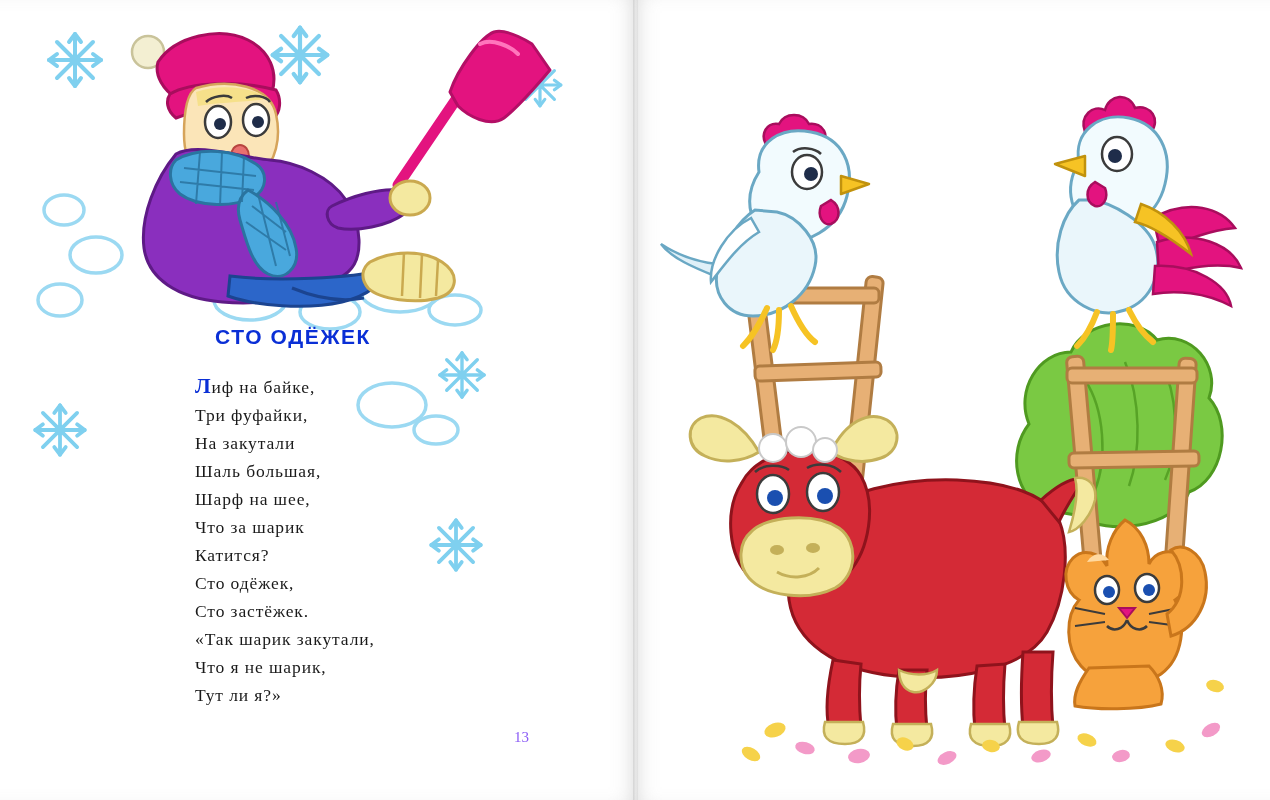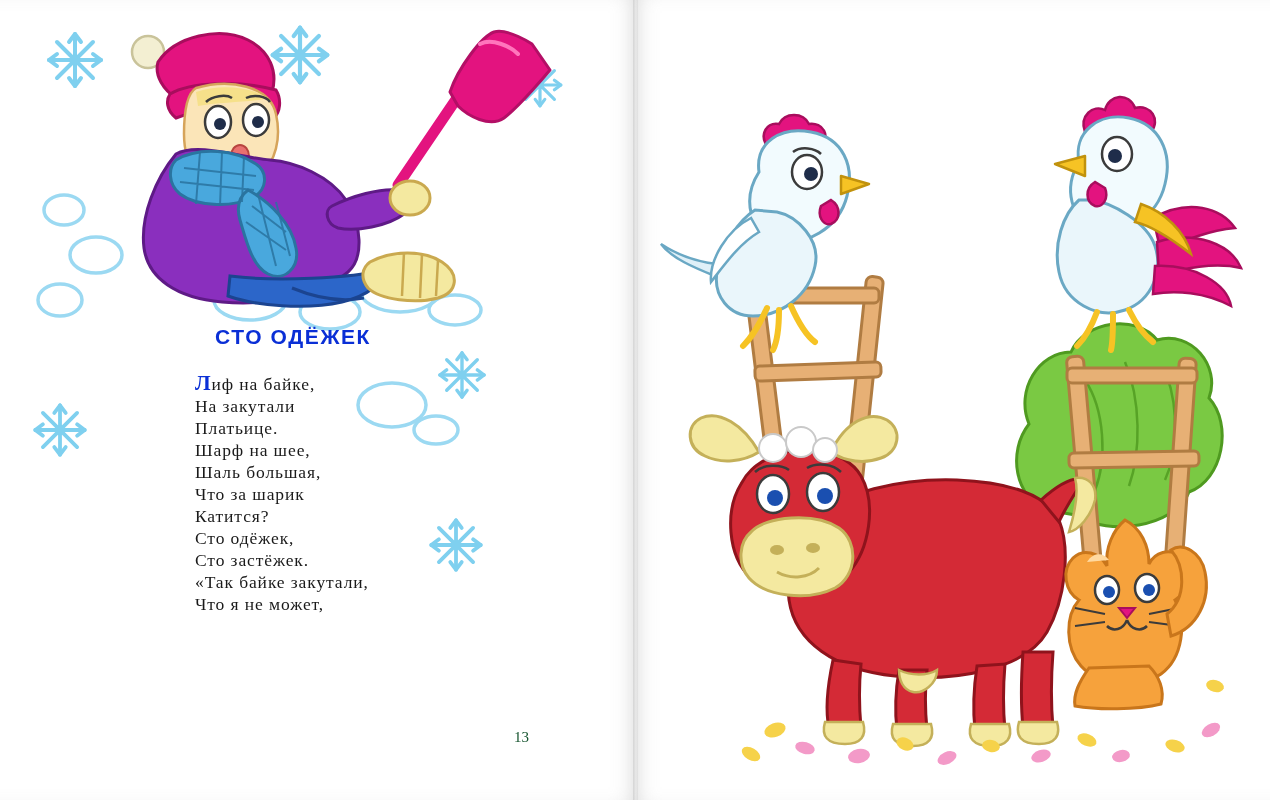--- a/index.html
+++ b/index.html
@@ -53,39 +53,39 @@
     font-size: 21px;
     white-space: nowrap;
   }
   #title-left { left: 215px; top: 325px; }
 
   
   .poem-body {
     position: absolute;
     font-family: "Liberation Serif", serif;
     font-size: 17.5px;
-    line-height: 22px;
+    line-height: 28px;
     color: #1a1a1a;
     letter-spacing: 0.9px;
     white-space: nowrap;
   }
   #body-left { left: 195px; top: 372px; }
   .poem-body .line { display: block; }
   .dropcap {
     font-size: 21px;
     color: #0a2fd6;
     font-weight: bold;
   }
 
   
   .folio {
     position: absolute;
     font-family: "Liberation Serif", serif;
     font-size: 15px;
-    color: #14532d;
+    color: #8b5cf6;
   }
   #folio-left { left: 514px; top: 729px; }
 
   
   .art { position: absolute; pointer-events: none; }
   svg { display: block; overflow: visible; }
 </style>
 </head>
 <body>
 
@@ -182,30 +182,31 @@
           <path d="M324,242 L322,286 M342,244 L340,288 M358,250 L356,286"></path>
         </g>
         <path d="M212,278 C236,288 262,292 284,288" stroke="#1b4490" stroke-width="3" fill="none"></path>
       </svg>
     </div>
 
     <div class="poem-title" id="title-left">СТО ОДЁЖЕК</div>
 
     <div class="poem-body" id="body-left">
       <span class="line"><span class="dropcap">Л</span><span>иф на байке,</span></span>
+      <span class="line">Три фуфайки,</span>
       <span class="line">На закутали</span>
-      <span class="line">Платьице.</span>
+      <span class="line">Шаль большая,</span>
       <span class="line">Шарф на шее,</span>
-      <span class="line">Шаль большая,</span>
       <span class="line">Что за шарик</span>
       <span class="line">Катится?</span>
       <span class="line">Сто одёжек,</span>
       <span class="line">Сто застёжек.</span>
-      <span class="line">«Так байке закутали,</span>
-      <span class="line">Что я не может,</span>
+      <span class="line">«Так шарик закутали,</span>
+      <span class="line">Что я не шарик,</span>
+      <span class="line">Тут ли я?»</span>
     </div>
 
     <div class="folio" id="folio-left">13</div>
   </div>
 
   <div class="page right">
 
     <div class="art" style="left:20px;top:80px;width:615px;height:680px;">
       <svg width="615" height="680" viewBox="0 0 615 680">
 

